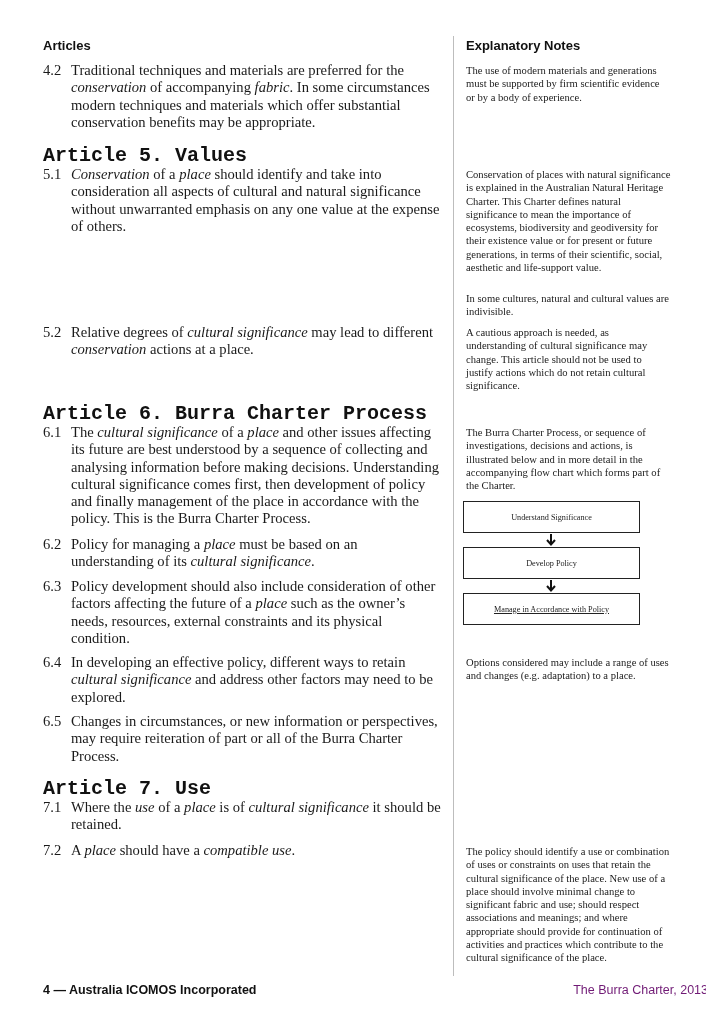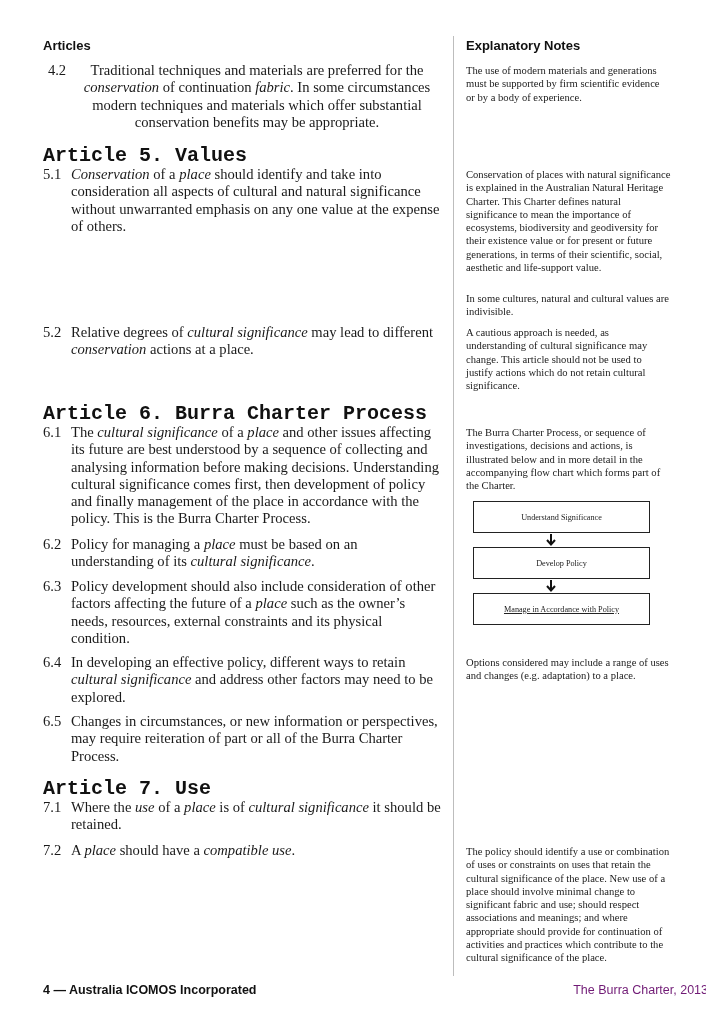--- a/index.html
+++ b/index.html
@@ -6,40 +6,40 @@
   body { width: 706px; height: 1022px; position: relative; overflow: hidden; color: #111; }
   .page { position: absolute; left: 0; top: 0; width: 706px; height: 1022px; padding-left: 44px; }
   .abs { position: absolute; }
   .h-col { font-family: "Liberation Sans", sans-serif; font-weight: bold; font-size: 13px; color: #111; }
   .h-art { font-family: Liberation Mono, monospace; font-weight: bold; font-size: 20px; color: #111; }
   .clause { position: absolute; left: 43px; width: 400px; font-family: "Liberation Serif", serif; font-size: 14.6px; line-height: 17.3px; color: #1a1a1a; }
   .clause .num { position: absolute; left: 0; top: 0; width: 28px; }
   .clause .txt { margin-left: 28px; }
   .note { position: absolute; left: 466px; width: 205px; font-family: "Liberation Serif", serif; font-size: 10.6px; line-height: 13.3px; color: #1a1a1a; }
   .divider { position: absolute; left: 453px; top: 36px; width: 1px; height: 940px; background: #bdbdbd; }
-  .flow-box { position: absolute; left: 463px; width: 177px; height: 32px; border: 1.5px solid #222; box-sizing: border-box; display: flex; align-items: center; justify-content: center; font-family: "Liberation Serif", serif; font-size: 8.2px; color: #222; background: #fff; margin-left: 10px; }
+  .flow-box { position: absolute; left: 463px; width: 177px; height: 32px; border: 1.5px solid #222; box-sizing: border-box; display: flex; align-items: center; justify-content: center; font-family: "Liberation Serif", serif; font-size: 8.2px; color: #222; background: #fff; }
   .flow-arrow { position: absolute; left: 546px; width: 10px; height: 12px; }
   .footer-left { position: absolute; left: 43px; top: 983px; font-family: "Liberation Sans", sans-serif; font-weight: bold; font-size: 12.5px; color: #111; }
   .footer-right { position: absolute; right: 42px; top: 983px; font-family: Liberation Sans, sans-serif; font-size: 12.5px; color: #701a75; }
   i { font-style: italic; }
 </style>
 </head>
 <body>
 
 <div class="page">
 
   <div class="divider"></div>
 
   <div class="abs h-col" style="left:43px;top:38px;">Articles</div>
   <div class="abs h-col" style="left:466px;top:38px;">Explanatory Notes</div>
 
-  <div class="clause" style="top:62px;text-align:center;">
+  <div class="clause" style="top:62px;">
     <span class="num">4.2</span>
     <div class="txt">
-      <span>Traditional techniques and materials are preferred for the </span><i>conservation</i><span> of continuation </span><i>fabric</i><span>. In some circumstances modern techniques and materials which offer substantial conservation benefits may be appropriate.</span>
+      <span>Traditional techniques and materials are preferred for the </span><i>conservation</i><span> of accompanying </span><i>fabric</i><span>. In some circumstances modern techniques and materials which offer substantial conservation benefits may be appropriate.</span>
     </div>
   </div>
   <div class="note" style="top:64px;">The use of modern materials and generations must be supported by firm scientific evidence or by a body of experience.</div>
 
   <div class="abs h-art" style="left:43px;top:144px;">Article 5.  Values</div>
 
   <div class="clause" style="top:166px;">
     <span class="num">5.1</span>
     <div class="txt">
       <i>Conservation</i><span> of a </span><i>place</i><span> should identify and take into consideration all aspects of cultural and natural significance without unwarranted emphasis on any one value at the expense of others.</span>

